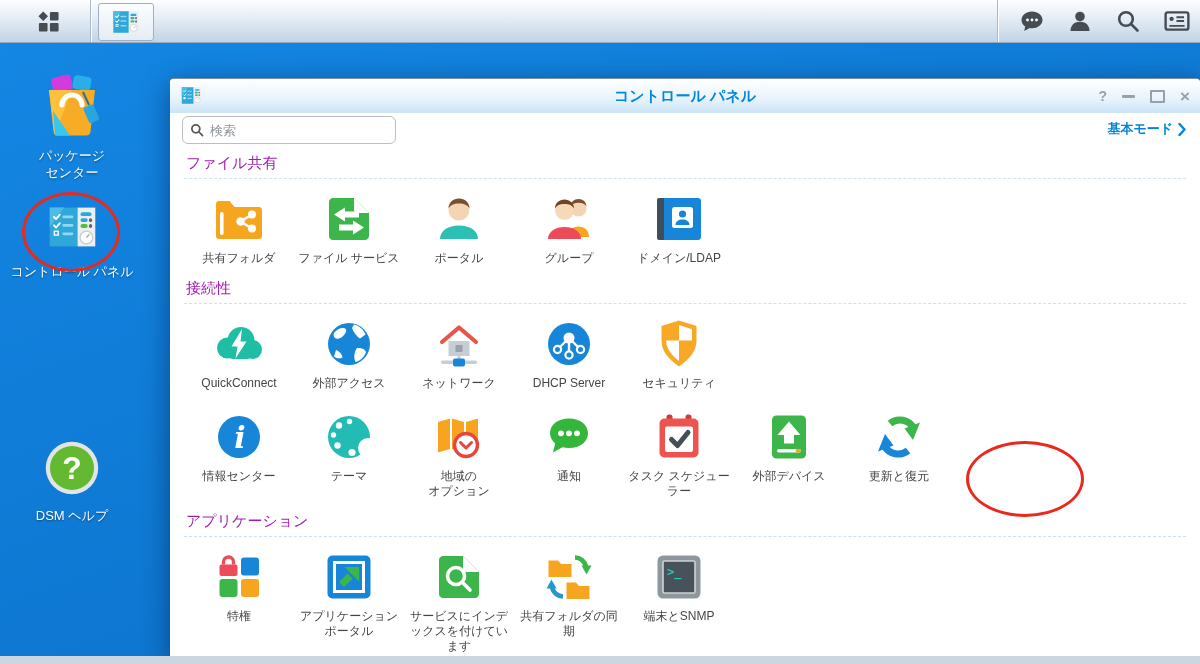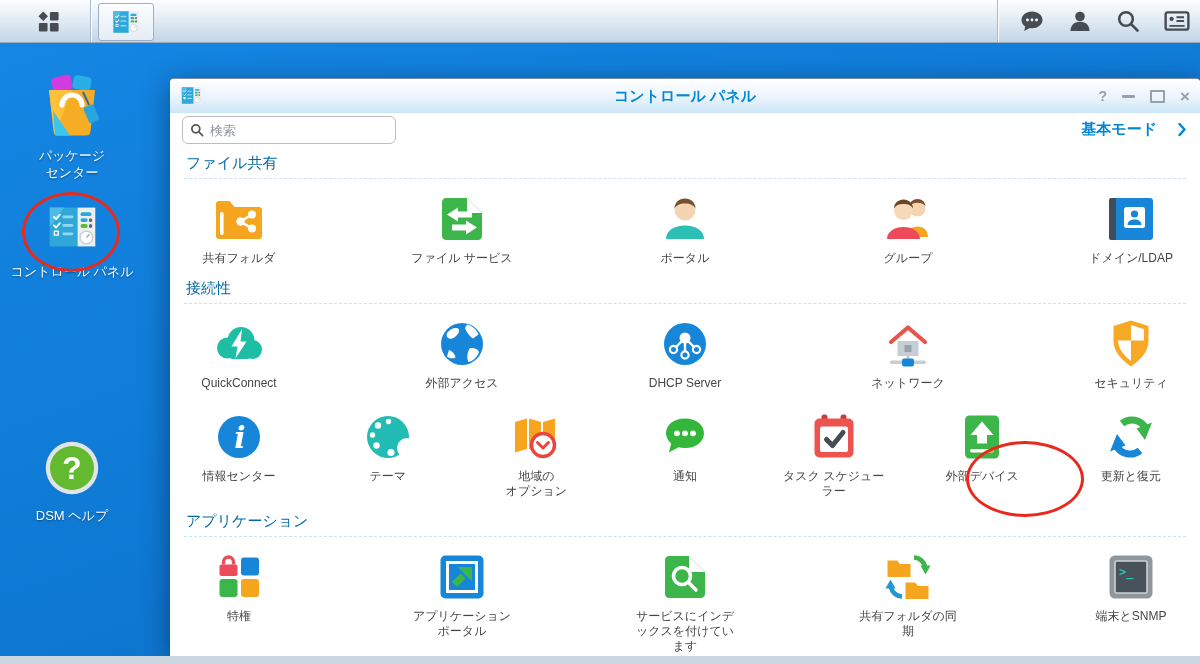--- a/index.html
+++ b/index.html
@@ -35,25 +35,25 @@
   .wc-max{width:11px;height:9px;border:2px solid #98A1AB;border-radius:1px;}
   .wc-close{font-size:17px;font-weight:bold;line-height:17px;}
   .toolbar{position:absolute;left:0;top:34px;right:0;height:34px;}
   .searchbox{position:absolute;left:12px;top:3px;width:212px;height:26px;background:#fff;
     border:1px solid #B9BEC4;border-radius:6px;}
   .searchbox svg{position:absolute;left:7px;top:6px;}
   .searchbox input{position:absolute;left:0;top:0;width:100%;height:100%;border:0;outline:none;
     box-sizing:border-box;padding-left:27px;font-size:13px;color:#333;background:transparent;
     font-family:"Liberation Sans","DejaVu Sans",sans-serif;}
   .searchbox input::placeholder{color:#8E949A;}
-  .modelink{position:absolute;right:14px;top:7px;display:flex;align-items:center;gap:21px;
-    font-size:15px;font-weight:bold;color:#0086D6;cursor:pointer;}
+  .modelink{position:absolute;right:14px;top:7px;display:flex;align-items:center;gap:5px;
+    font-size:13px;font-weight:bold;color:#0086D6;cursor:pointer;}
   .winbody{position:absolute;left:0;right:0;top:68px;bottom:0;padding:0 14px;overflow:hidden;}
-  .section-title{font-size:15px;color:#0369a1;padding:7px 2px 5px;border-bottom:1px dashed #C9E2F4;}
-  .row{display:flex;padding:12px 0 6px;justify-content:space-between;}
+  .section-title{font-size:15px;color:#a21caf;padding:7px 2px 5px;border-bottom:1px dashed #C9E2F4;}
+  .row{display:flex;padding:12px 0 6px;}
   .app{width:110px;display:flex;flex-direction:column;align-items:center;cursor:pointer;}
   .app svg{width:56px;height:56px;display:block;}
   .lbl{margin-top:4px;font-size:12px;line-height:15px;color:#454545;text-align:center;white-space:pre-line;max-width:116px;}
   
   .ann{position:absolute;border:3px solid #E8291C;border-radius:50%;z-index:50;}
   .bottomstrip{position:absolute;left:0;bottom:0;width:1200px;height:8px;background:#CBD6E0;z-index:40;}
 </style>
 </head>
 <body>
 
@@ -413,29 +413,29 @@
             <span class="lbl">QuickConnect</span>
           </div>
           <div class="app">
             <svg>
                 <use href="#sym-globe"></use>
               </svg>
             <span class="lbl">外部アクセス</span>
           </div>
           <div class="app">
             <svg>
+                <use href="#sym-network"></use>
+              </svg>
+            <span class="lbl">ネットワーク</span>
+          </div>
+          <div class="app">
+            <svg>
                 <use href="#sym-dhcp"></use>
               </svg>
             <span class="lbl">DHCP Server</span>
-          </div>
-          <div class="app">
-            <svg>
-                <use href="#sym-network"></use>
-              </svg>
-            <span class="lbl">ネットワーク</span>
           </div>
           <div class="app">
             <svg>
                 <use href="#sym-shield"></use>
               </svg>
             <span class="lbl">セキュリティ</span>
           </div>
         </div>
       </div>
 

